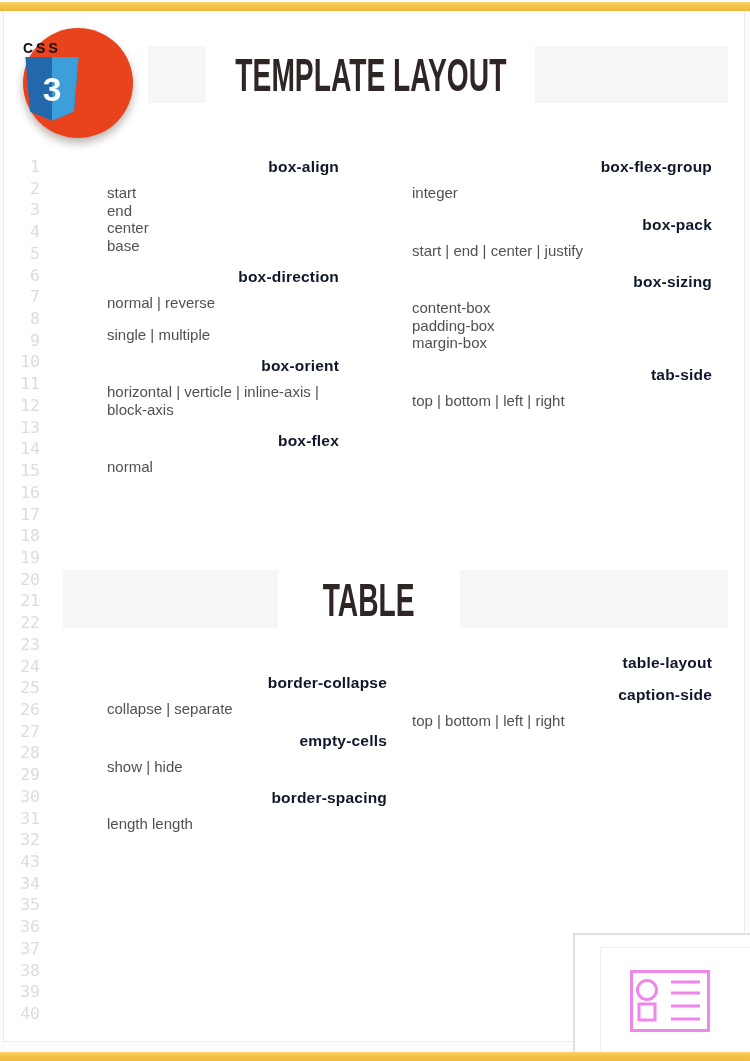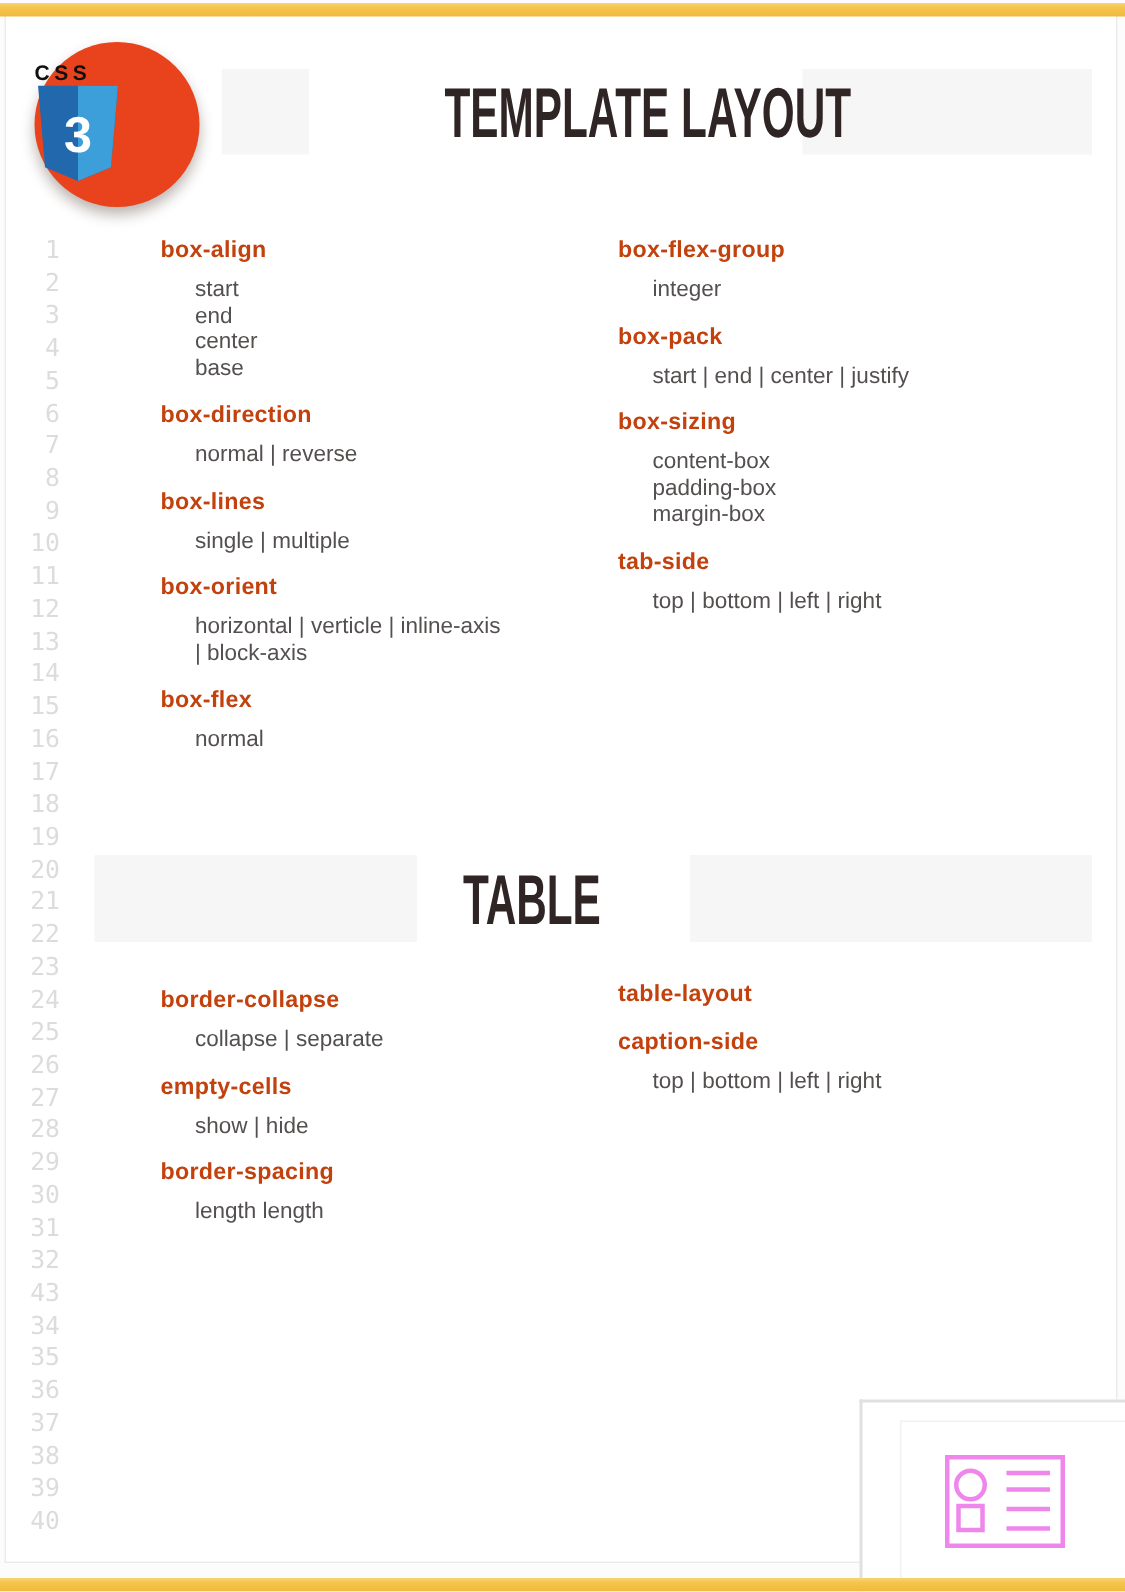--- a/index.html
+++ b/index.html
@@ -24,47 +24,47 @@
 
   
   .logo{position:absolute;left:23px;top:28px;width:110px;height:110px;border-radius:50%;
         background:#e8431d;z-index:3;display:flex;flex-direction:column;
         box-shadow:0 5px 9px rgba(60,40,30,.35);}
   .logo-css{margin-top:13px;font-size:14px;font-weight:bold;color:#101010;letter-spacing:3px;line-height:14px;}
   .logo-shield{margin-top:2px;}
 
   
   .hdr-box{position:absolute;background:#f6f6f6;z-index:2;}
-  .hdr-title{position:absolute;display:flex;align-items:center;justify-content:flex-start;z-index:2;}
+  .hdr-title{position:absolute;display:flex;align-items:center;justify-content:center;z-index:2;}
   .hdr-title .condensed{display:inline-block;white-space:nowrap;transform:scaleX(.60);
         transform-origin:center;font-weight:bold;font-size:47px;color:#302525;letter-spacing:0px;}
 
   #h1-left {left:148px;top:46px;width:58px;height:57px;}
   #h1-right{left:535px;top:46px;width:193px;height:57px;}
   #h1-title{left:206px;top:46px;width:329px;height:57px;}
 
   #h2-left {left:63px;top:570px;width:215px;height:58px;}
   #h2-right{left:460px;top:570px;width:268px;height:58px;}
   #h2-title{left:278px;top:570px;width:182px;height:58px;}
 
   
   .line-numbers{position:absolute;left:0;top:156px;width:40px;z-index:2;
         text-align:right;font-family:"DejaVu Sans Mono",monospace;
         font-size:16.5px;line-height:21.72px;color:#dcdcdc;}
 
   
   .col{position:absolute;z-index:2;}
   #s1c1{left:107px;top:158px;width:232px;}
   #s1c2{left:412px;top:158px;width:300px;}
-  #s2c1{left:107px;top:658px;width:280px;}
+  #s2c1{left:107px;top:674px;width:280px;}
   #s2c2{left:412px;top:654px;width:300px;}
   .group + .group{margin-top:14px;}
-  .prop-name{font-size:15.5px;font-weight:bold;color:#c2410c;line-height:18px;
-             margin-bottom:8px;letter-spacing:.2px;}
-  .prop-values div{font-size:15px;color:#54504f;line-height:17.5px;margin-left:23px;}
+  .prop-name{font-size:15.5px;font-weight:bold;color:#0f172a;line-height:18px;
+             margin-bottom:8px;letter-spacing:.2px;text-align:right;}
+  .prop-values div{font-size:15px;color:#54504f;line-height:17.5px;}
 
   
   .panel-outer{position:absolute;left:573px;top:933px;width:177px;height:128px;
         background:#ffffff;border-top:2px solid #e0e0e0;border-left:2px solid #e0e0e0;
         box-sizing:border-box;z-index:4;}
   .panel-inner{position:absolute;left:25px;top:12px;right:-2px;bottom:-2px;
         background:#ffffff;border-top:1px solid #f1f1f1;border-left:1px solid #f1f1f1;}
   .panel-icon{position:absolute;left:630px;top:970px;z-index:5;}
 </style>
 </head>
@@ -143,21 +143,20 @@
         <div>base</div>
       </div>
     </div>
     <div class="group">
       <div class="prop-name">box-direction</div>
       <div class="prop-values">
         <div>normal | reverse</div>
       </div>
     </div>
     <div class="group">
-      <div class="prop-name">box-lines</div>
       <div class="prop-values">
         <div>single | multiple</div>
       </div>
     </div>
     <div class="group">
       <div class="prop-name">box-orient</div>
       <div class="prop-values">
         <div>horizontal | verticle | inline-axis | block-axis</div>
       </div>
     </div>

